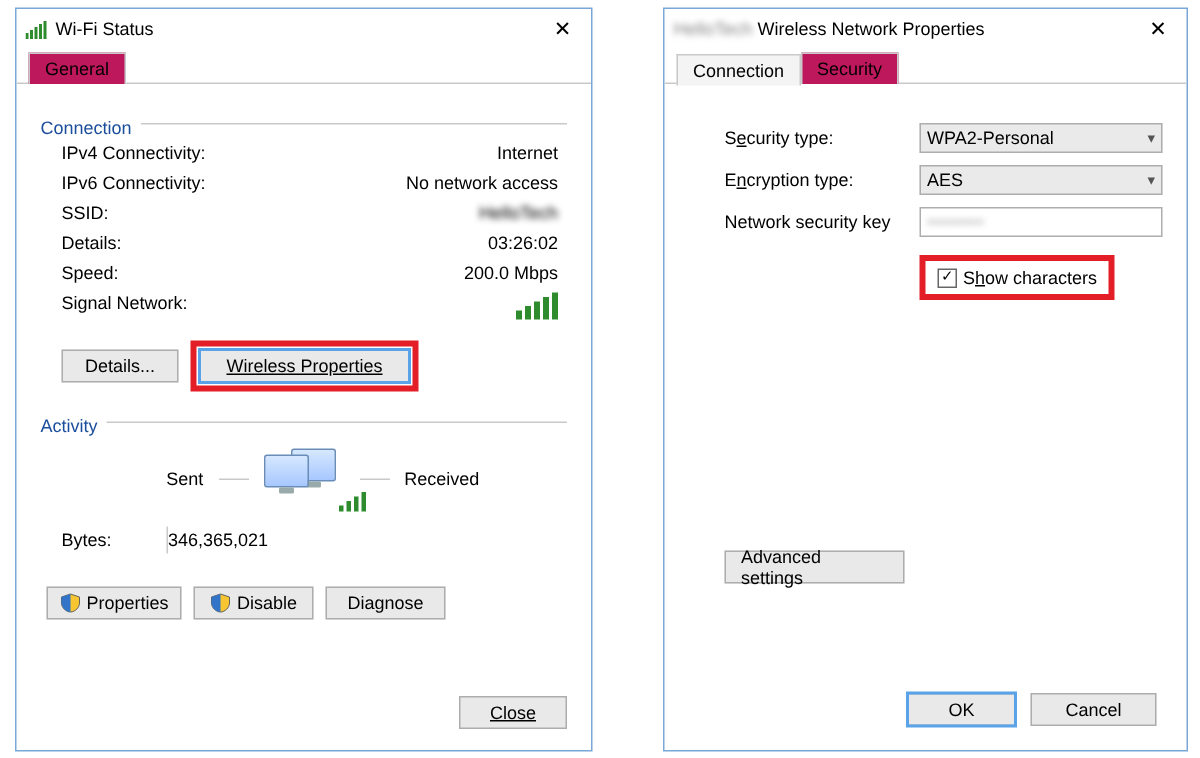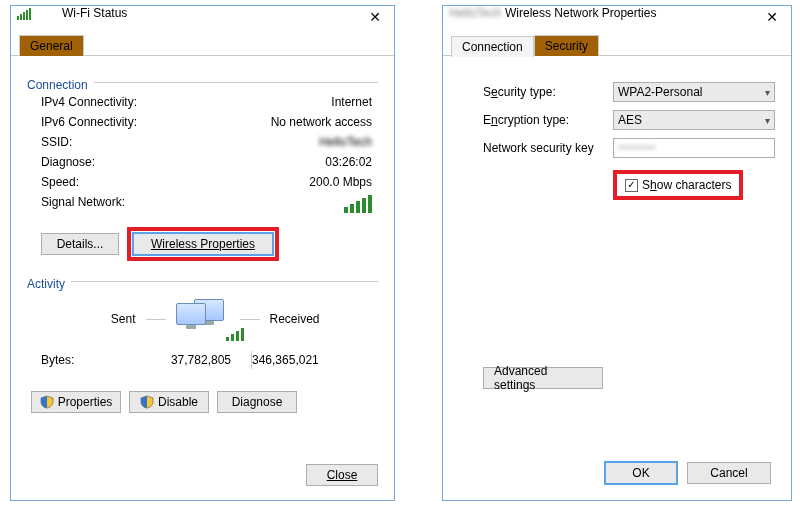--- a/index.html
+++ b/index.html
@@ -13,43 +13,43 @@
     background: #fff;
     position: relative;
   }
   .dialog {
     position: absolute;
     background: #fff;
     border: 1px solid #7aa7d9;
   }
   .titlebar {
     display: flex;
+    align-items: center;
     height: 26px;
     padding: 0 4px 0 6px;
-    gap: 25px;
   }
   .titlebar .title-text { flex: 0 0 auto; font-size: 12px; }
   .titlebar .spacer { flex: 1; }
   .close-x {
     width: 30px; height: 22px;
     display: flex; align-items: center; justify-content: center;
     font-size: 14px; font-family: Arial, sans-serif;
   }
   .tabstrip {
     display: flex;
     align-items: flex-end;
     padding: 2px 8px 0 8px;
     border-bottom: 1px solid #c9c9c9;
     height: 24px;
   }
   .tab {
     padding: 3px 10px;
     border: 1px solid #c9c9c9;
     border-bottom: none;
-    background: #a16207;
+    background: #be185d;
     position: relative;
     top: 1px;
     font-size: 12px;
   }
   .tab.inactive { background:#f4f4f4; top:2px; }
   .pane { padding: 10px 16px 10px 16px; }
   .group-label {
     color: #1a4e9c;
     font-size: 12px;
     margin-top: 6px;
@@ -148,21 +148,21 @@
       </div>
     <div class="kv">
         <span class="k">IPv6 Connectivity:</span>
         <span class="v">No network access</span>
       </div>
     <div class="kv">
         <span class="k">SSID:</span>
         <span class="v blur">HelloTech</span>
       </div>
     <div class="kv">
-        <span class="k">Diagnose:</span>
+        <span class="k">Details:</span>
         <span class="v">03:26:02</span>
       </div>
     <div class="kv">
         <span class="k">Speed:</span>
         <span class="v">200.0 Mbps</span>
       </div>
     <div class="kv">
       <span class="k">Signal Network:</span>
       <span class="v">
         <span class="signal-bars">
@@ -205,21 +205,20 @@
             <span style="height:10px"></span>
             <span style="height:13px"></span>
           </span>
       </div>
       <span class="act-line" style="max-width:20px;"></span>
       <span style="width:90px;">Received</span>
     </div>
 
     <div style="display:flex; align-items:center; padding:10px 6px 4px 14px;">
       <span style="width:70px;">Bytes:</span>
-      <span style="flex:1; text-align:right; padding-right:20px;">37,782,805</span>
       <span style="width:1px; height:18px; background:#c9c9c9;"></span>
       <span style="flex:1; text-align:left;">346,365,021</span>
     </div>
 
     <div style="display:flex; gap:8px; padding:18px 0 0 4px;">
       <div class="btn" style="width:90px;">
         <span class="shield">
             <svg width="14" height="14">
               <path d="M7 1 L13 3 V7 C13 10 10 13 7 13 C4 13 1 10 1 7 V3 Z" fill="#f6c531" stroke="#555" stroke-width="0.6"></path>
               <path d="M7 1 L7 13 C4 13 1 10 1 7 V3 Z" fill="#3174c8"></path>

